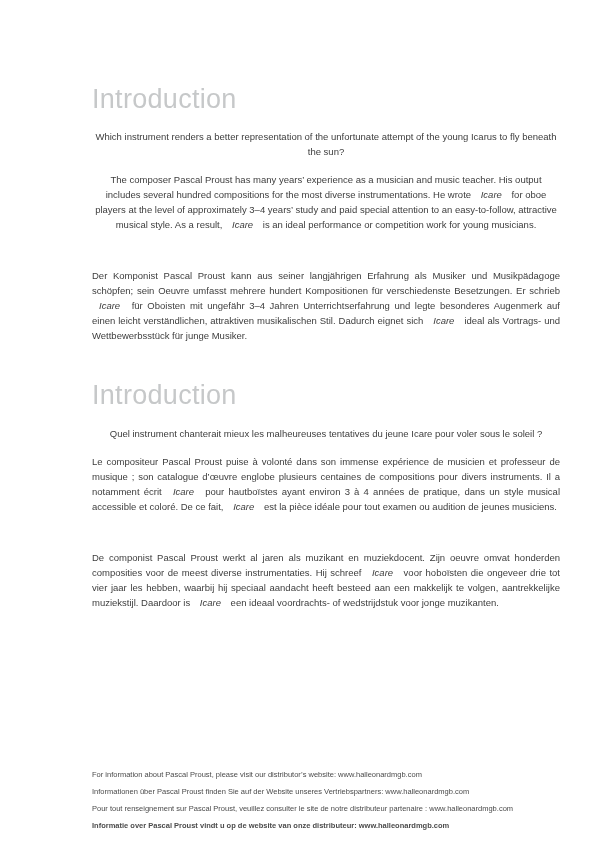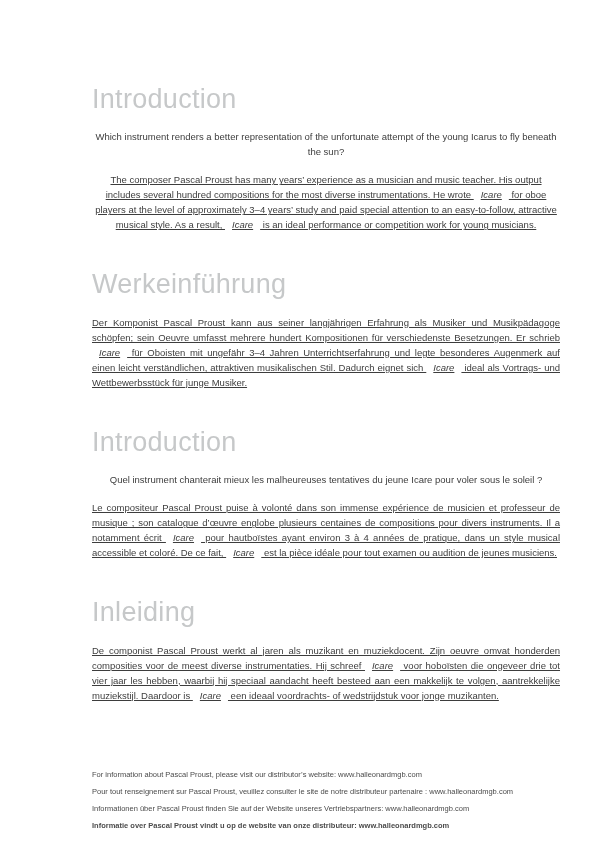--- a/index.html
+++ b/index.html
@@ -26,21 +26,21 @@
     line-height: 1.2;
     margin-bottom: 14px;
     letter-spacing: 0.3px;
   }
   .paragraph {
     font-size: 9.5px;
     line-height: 15px;
     color: #3d3d3d;
     margin-bottom: 13px;
   }
-  .paragraph:last-child { margin-bottom: 0; text-decoration: underline; }
+  .paragraph:last-child { margin-bottom: 0; }
   .justify { text-align: justify; }
   .left { text-align: center; }
   .footer { margin-top: auto; }
   .footer-line {
     font-size: 7.5px;
     line-height: 9px;
     color: #4b4b4b;
     margin-bottom: 8px;
   }
   .footer-line:last-child { margin-bottom: 0; font-weight: bold; }
@@ -51,35 +51,33 @@
 
 <div class="page">
 
   <div class="section">
     <h1 class="section-heading">Introduction</h1>
     <p class="paragraph left">Which instrument renders a better representation of the unfortunate attempt of the young Icarus to fly beneath the sun?</p>
     <p class="paragraph left">The composer Pascal Proust has many years’ experience as a musician and music teacher. His output includes several hundred compositions for the most diverse instrumentations. He wrote <i>Icare</i> for oboe players at the level of approximately 3–4 years’ study and paid special attention to an easy-to-follow, attractive musical style. As a result, <i>Icare</i> is an ideal performance or competition work for young musicians.</p>
   </div>
 
   <div class="section">
-    <h1 class="section-heading">Werkeinführung</h1>
     <p class="paragraph justify">Der Komponist Pascal Proust kann aus seiner langjährigen Erfahrung als Musiker und Musikpädagoge schöpfen; sein Oeuvre umfasst mehrere hundert Kompositionen für verschiedenste Besetzungen. Er schrieb <i>Icare</i> für Oboisten mit ungefähr 3–4 Jahren Unterrichtserfahrung und legte besonderes Augenmerk auf einen leicht verständlichen, attraktiven musikalischen Stil. Dadurch eignet sich <i>Icare</i> ideal als Vortrags- und Wettbewerbsstück für junge Musiker.</p>
   </div>
 
   <div class="section">
     <h1 class="section-heading">Introduction</h1>
     <p class="paragraph left">Quel instrument chanterait mieux les malheureuses tentatives du jeune Icare pour voler sous le soleil ?</p>
     <p class="paragraph justify">Le compositeur Pascal Proust puise à volonté dans son immense expérience de musicien et professeur de musique ; son catalogue d’œuvre englobe plusieurs centaines de compositions pour divers instruments. Il a notamment écrit <i>Icare</i> pour hautboïstes ayant environ 3 à 4 années de pratique, dans un style musical accessible et coloré. De ce fait, <i>Icare</i> est la pièce idéale pour tout examen ou audition de jeunes musiciens.</p>
   </div>
 
   <div class="section">
-    <h1 class="section-heading">Inleiding</h1>
     <p class="paragraph justify">De componist Pascal Proust werkt al jaren als muzikant en muziekdocent. Zijn oeuvre omvat honderden composities voor de meest diverse instrumentaties. Hij schreef <i>Icare</i> voor hoboïsten die ongeveer drie tot vier jaar les hebben, waarbij hij speciaal aandacht heeft besteed aan een makkelijk te volgen, aantrekkelijke muziekstijl. Daardoor is <i>Icare</i> een ideaal voordrachts- of wedstrijdstuk voor jonge muzikanten.</p>
   </div>
 
   <div class="footer">
     <p class="footer-line">For information about Pascal Proust, please visit our distributor’s website: www.halleonardmgb.com</p>
+    <p class="footer-line">Informationen über Pascal Proust finden Sie auf der Website unseres Vertriebspartners: www.halleonardmgb.com</p>
     <p class="footer-line">Pour tout renseignement sur Pascal Proust, veuillez consulter le site de notre distributeur partenaire : www.halleonardmgb.com</p>
-    <p class="footer-line">Informationen über Pascal Proust finden Sie auf der Website unseres Vertriebspartners: www.halleonardmgb.com</p>
     <p class="footer-line">Informatie over Pascal Proust vindt u op de website van onze distributeur: www.halleonardmgb.com</p>
   </div>
 
 </div>
 
 </body></html>

